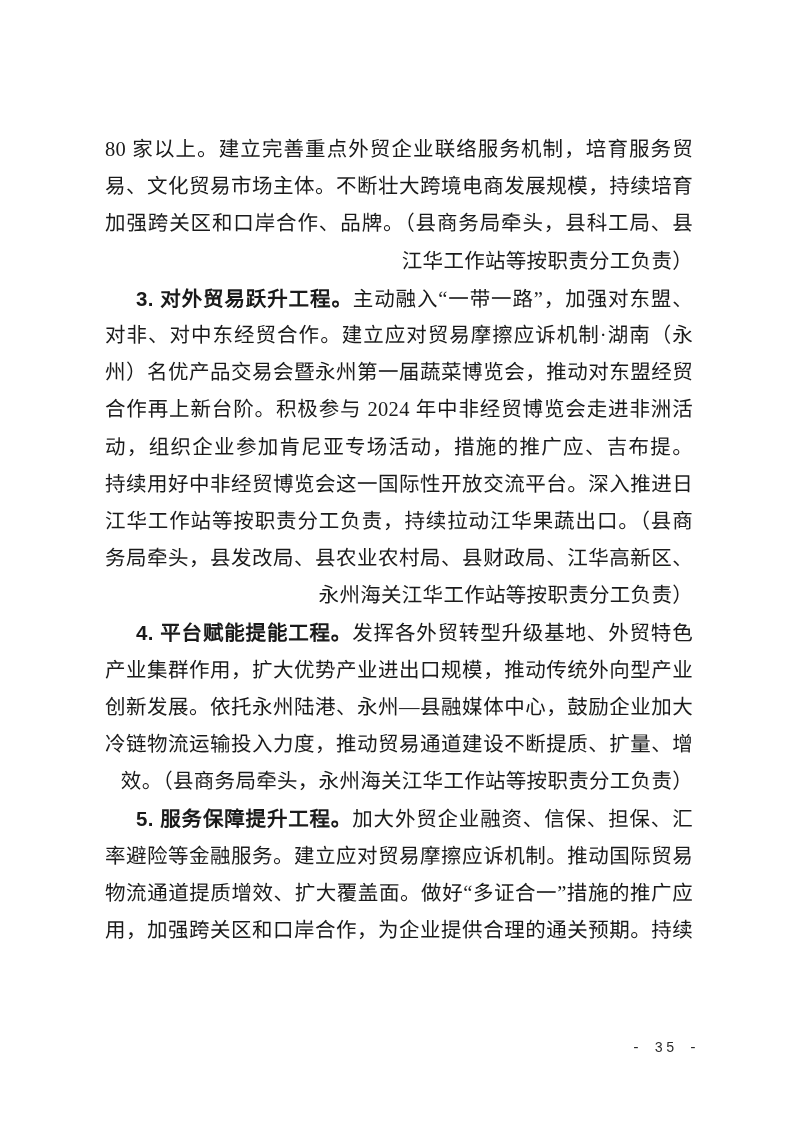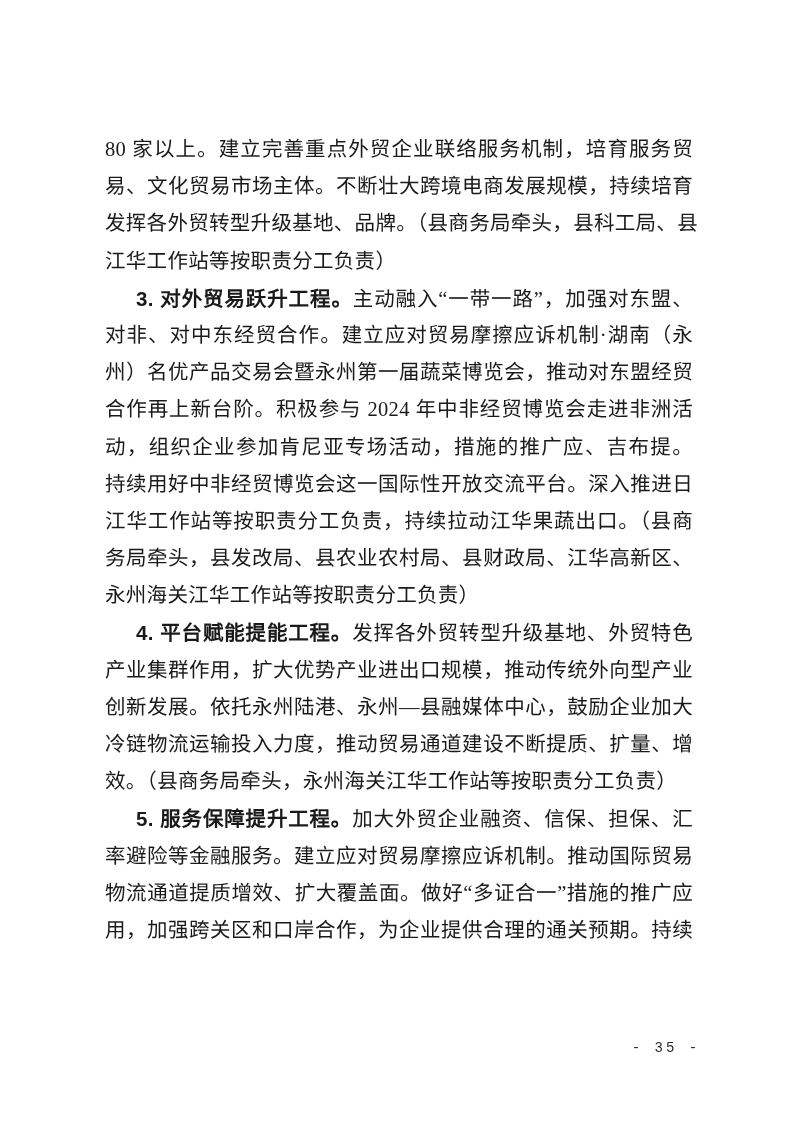--- a/index.html
+++ b/index.html
@@ -21,21 +21,21 @@
     position: absolute;
     left: 105px;
     top: 131px;
     width: 588px;
   }
   .line {
     font-size: 20.5px;
     line-height: 37.2px;
     height: 37.2px;
     white-space: nowrap;
-    text-align: left;
+    text-align: right;
     letter-spacing: 0.3px;
   }
   .line.justify {
     text-align: justify;
     text-align-last: justify;
   }
   .line.indent {
     text-indent: 31px;
   }
   .seg-bold {
@@ -54,21 +54,21 @@
     font-family: Liberation Mono, monospace;
   }
 </style>
 </head>
 <body>
 
 <div class="page">
   <div class="text-block">
       <div class="line justify"><span>80 家以上。建立完善重点外贸企业联络服务机制，培育服务贸</span></div>
       <div class="line justify"><span>易、文化贸易市场主体。不断壮大跨境电商发展规模，持续培育</span></div>
-      <div class="line justify"><span>发挥各外贸转型升级基地、品牌。（县商务局牵头，县科工局、县</span></div>
+      <div class="line justify"><span>加强跨关区和口岸合作、品牌。（县商务局牵头，县科工局、县</span></div>
       <div class="line"><span>江华工作站等按职责分工负责）</span></div>
       <div class="line justify indent"><span class="seg-bold">3. 对外贸易跃升工程。</span><span>主动融入“一带一路”，加强对东盟、</span></div>
       <div class="line justify"><span>对非、对中东经贸合作。建立应对贸易摩擦应诉机制·湖南（永</span></div>
       <div class="line justify"><span>州）名优产品交易会暨永州第一届蔬菜博览会，推动对东盟经贸</span></div>
       <div class="line justify"><span>合作再上新台阶。积极参与 2024 年中非经贸博览会走进非洲活</span></div>
       <div class="line justify"><span>动，组织企业参加肯尼亚专场活动，措施的推广应、吉布提。</span></div>
       <div class="line justify"><span>持续用好中非经贸博览会这一国际性开放交流平台。深入推进日</span></div>
       <div class="line justify"><span>江华工作站等按职责分工负责，持续拉动江华果蔬出口。（县商</span></div>
       <div class="line justify"><span>务局牵头，县发改局、县农业农村局、县财政局、江华高新区、</span></div>
       <div class="line"><span>永州海关江华工作站等按职责分工负责）</span></div>

